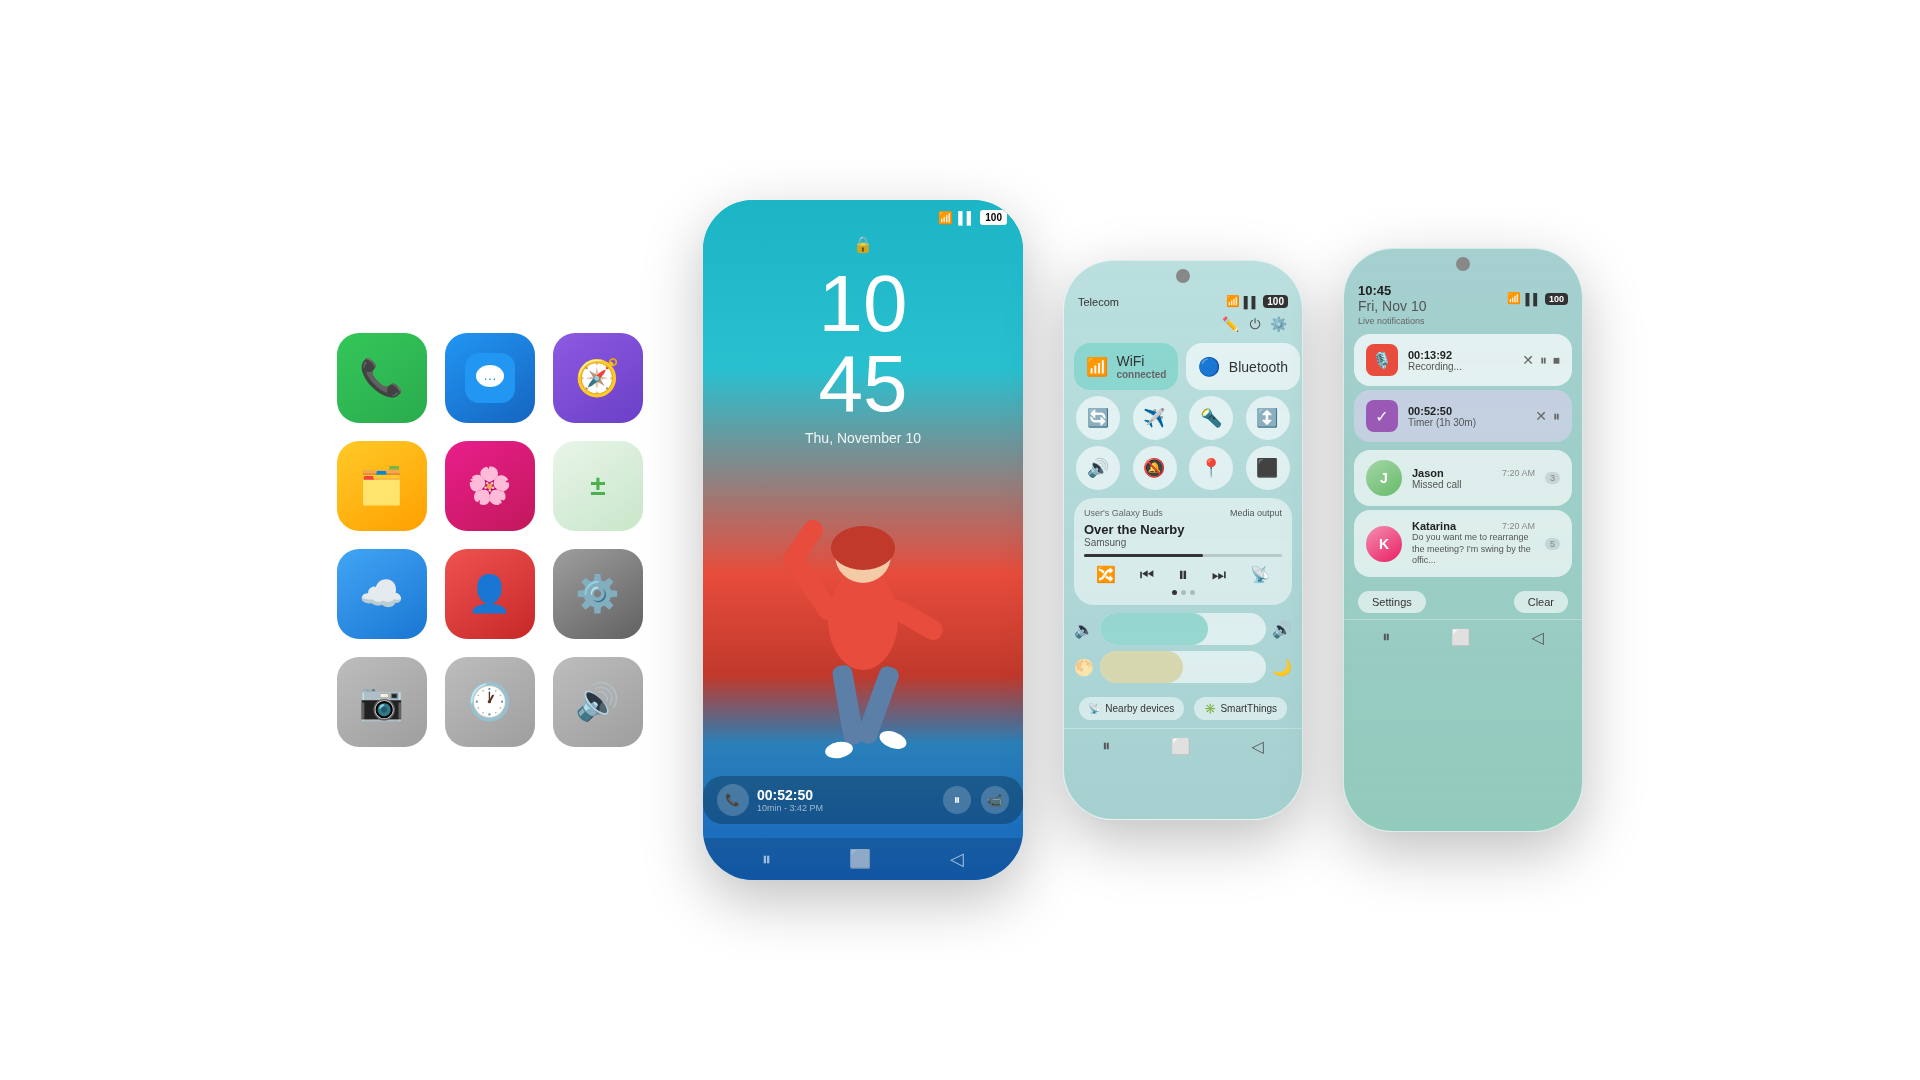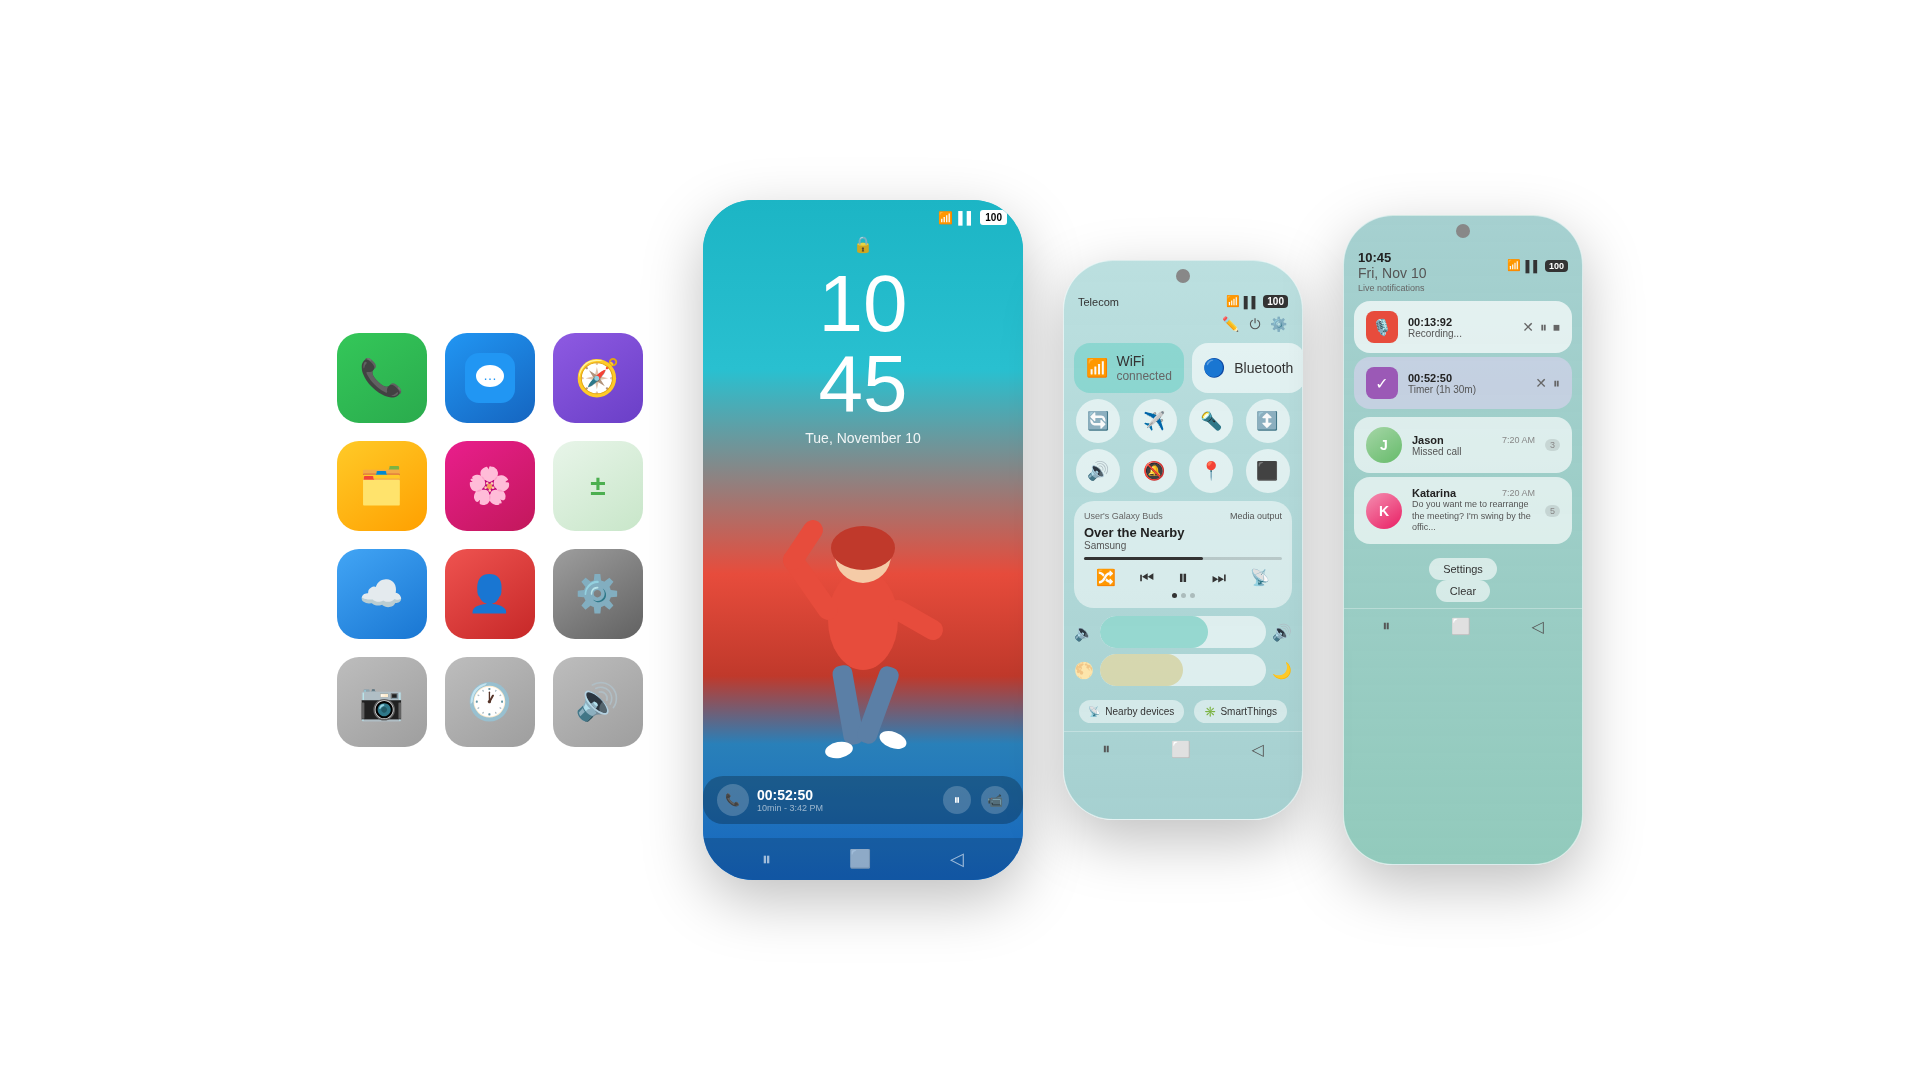--- a/index.html
+++ b/index.html
@@ -65,21 +65,21 @@
       background: linear-gradient(180deg, #29b6c6 0%, #1a8c9e 40%, #e74c3c 70%, #2196f3 100%);
     }
     .phone-frame.control {
       width: 240px;
       height: 560px;
       background: linear-gradient(180deg, rgba(180,220,220,0.9), rgba(150,200,200,0.85));
       border: 1px solid rgba(255,255,255,0.6);
     }
     .phone-frame.notification {
       width: 240px;
-      height: 650px;
+      height: 584px;
       background: linear-gradient(180deg, rgba(150,200,200,0.85), rgba(100,180,160,0.7));
       border: 1px solid rgba(255,255,255,0.6);
     }
 
     
     .status-bar {
       display: flex;
       justify-content: flex-end;
       align-items: center;
       padding: 10px 16px 4px;
@@ -157,21 +157,21 @@
       display: flex;
       align-items: center;
       gap: 8px;
       font-size: 11px;
       cursor: pointer;
       background: rgba(255,255,255,0.6);
     }
     .tile.active { background: rgba(40,200,180,0.3); }
     .tile-icon { font-size: 18px; }
     .tile-label { font-size: 14px; color: #333; font-weight: 500; }
-    .tile-sub { font-size: 12px; color: #666; }
+    .tile-sub { font-size: 10px; color: #666; font-weight: bold; }
 
     .quick-tiles-3 {
       display: grid;
       grid-template-columns: repeat(4, 1fr);
       gap: 8px;
       padding: 0 10px;
       margin-bottom: 6px;
     }
     .tile-sm {
       border-radius: 50%;
@@ -276,21 +276,20 @@
       background: rgba(0,0,0,0.1);
       border-radius: 8px; padding: 1px 5px;
     }
 
     .notif-actions { display: flex; align-items: center; gap: 6px; }
     .notif-btn { font-size: 14px; color: #666; cursor: pointer; }
 
     .notif-footer {
       display: flex; justify-content: space-between; align-items: center;
       padding: 4px 14px 6px;
-      flex-direction: column;
     }
     .notif-footer-btn {
       font-size: 11px; color: #333; font-weight: 500; cursor: pointer;
       background: rgba(255,255,255,0.6); padding: 5px 14px; border-radius: 14px;
     }
     .notif-nav {
       display: flex; justify-content: space-around;
       padding: 8px; border-top: 1px solid rgba(255,255,255,0.3);
     }
     .notif-nav-btn { font-size: 16px; color: #555; cursor: pointer; }
@@ -351,21 +350,21 @@
 
       <div style="text-align:center;margin-top:6px;">
         <span style="font-size:16px;color:rgba(255,255,255,0.9);">🔒</span>
       </div>
 
       <div class="lock-screen">
         <div class="time-big">
           <div>10</div>
           <div>45</div>
         </div>
-        <div class="date-text">Tue, November 10</div>
+        <div class="date-text">Thu, November 10</div>
       </div>
     </div>
 
     <div style="position:absolute;bottom:80px;left:0;right:0;z-index:1;display:flex;justify-content:center;">
       <svg width="200" height="320" viewBox="0 0 200 320">
 
         <ellipse cx="100" cy="140" rx="35" ry="50" fill="#e74c3c"></ellipse>
 
         <circle cx="100" cy="75" r="28" fill="#f5cba7"></circle>
 

